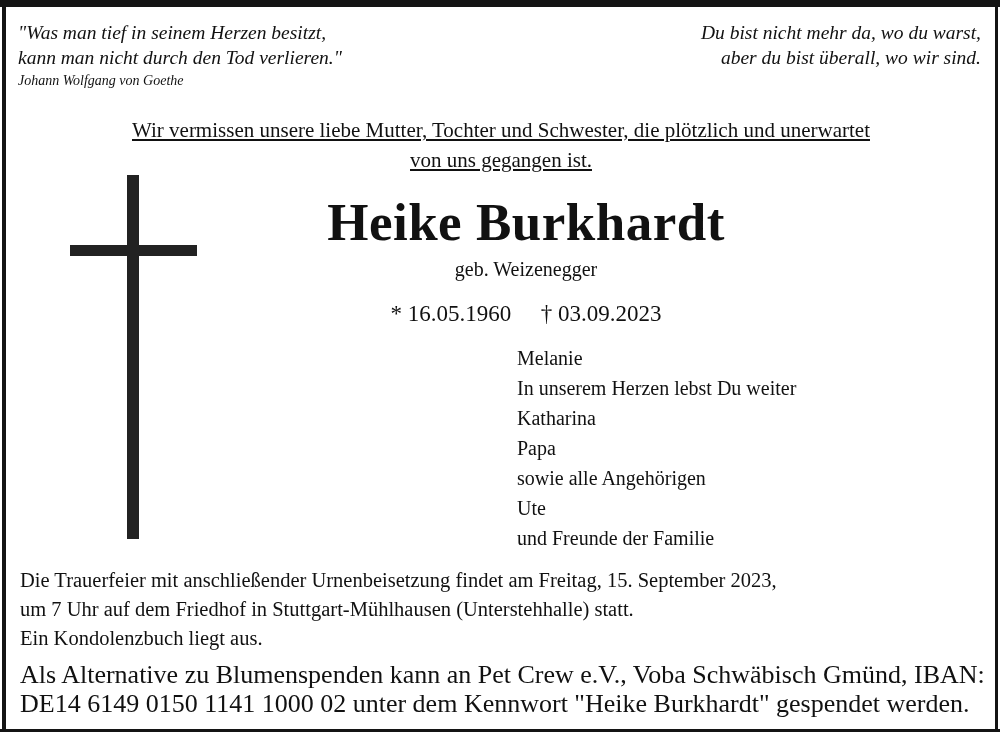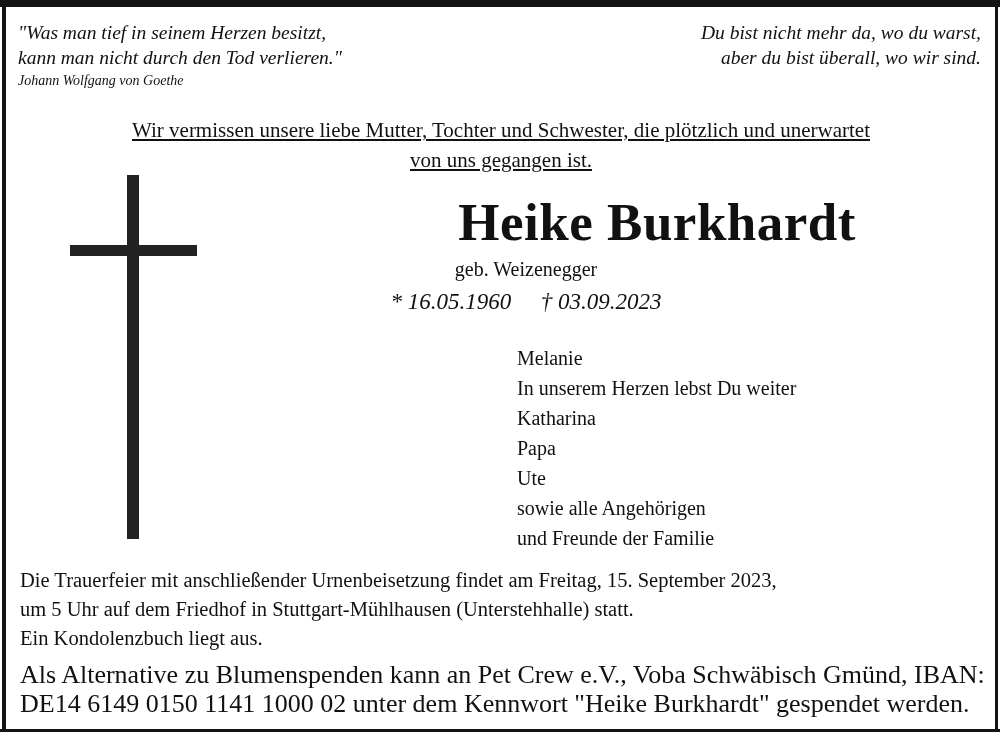--- a/index.html
+++ b/index.html
@@ -118,32 +118,30 @@
     left: 190px;
     top: 185px;
     width: 660px;
     text-align: center;
   }
   .deceased-name {
     font-size: 53px;
     font-weight: bold;
     line-height: 60px;
     letter-spacing: 0.5px;
-    text-align: right;
   }
   .maiden-name {
     font-size: 20px;
     line-height: 30px;
     margin-top: 2px;
   }
   .life-dates {
     font-size: 23px;
     line-height: 32px;
-    margin-top: 2px;
-    font-style: italic;
+    margin-top: 14px;
   }
   .life-dates .date-gap { display: inline-block; width: 18px; }
 
   
   .survivors {
     position: absolute;
     left: 511px;
     top: 336px;
     width: 420px;
     text-align: left;
@@ -220,28 +218,28 @@
         <span>†</span>
         <span>03.09.2023</span>
       </div>
     </div>
 
     <div class="survivors">
       <div class="survivor-line">Melanie</div>
       <div class="survivor-line">In unserem Herzen lebst Du weiter</div>
       <div class="survivor-line">Katharina</div>
       <div class="survivor-line">Papa</div>
+      <div class="survivor-line">sowie alle Angehörigen</div>
       <div class="survivor-line">Ute</div>
-      <div class="survivor-line">sowie alle Angehörigen</div>
       <div class="survivor-line">und Freunde der Familie</div>
     </div>
 
     <div class="service">
       <div class="service-line">Die Trauerfeier mit anschließender Urnenbeisetzung findet am Freitag, 15. September 2023,</div>
-      <div class="service-line">um 5 Uhr auf dem Friedhof in Stuttgart-Mühlhausen (Unterstehhalle) statt.</div>
+      <div class="service-line">um 7 Uhr auf dem Friedhof in Stuttgart-Mühlhausen (Unterstehhalle) statt.</div>
       <div class="service-line">Ein Kondolenzbuch liegt aus.</div>
     </div>
 
     <div class="donation">
       <div class="donation-line">Als Alternative zu Blumenspenden kann an Pet Crew e.V., Voba Schwäbisch Gmünd, IBAN:</div>
       <div class="donation-line">DE14 6149 0150 1141 1000 02 unter dem Kennwort "Heike Burkhardt" gespendet werden.</div>
     </div>
 
   </div>
 </div>

